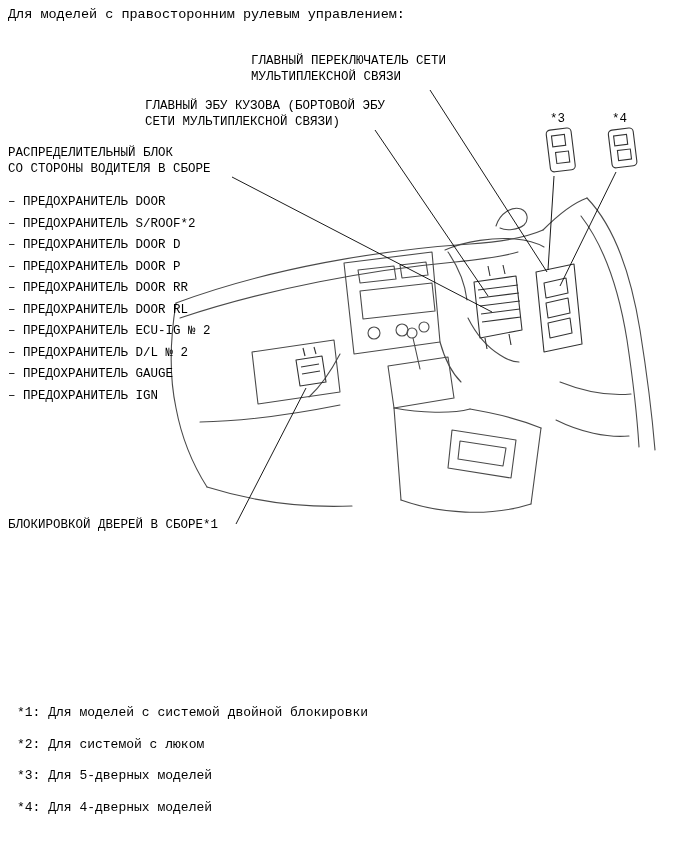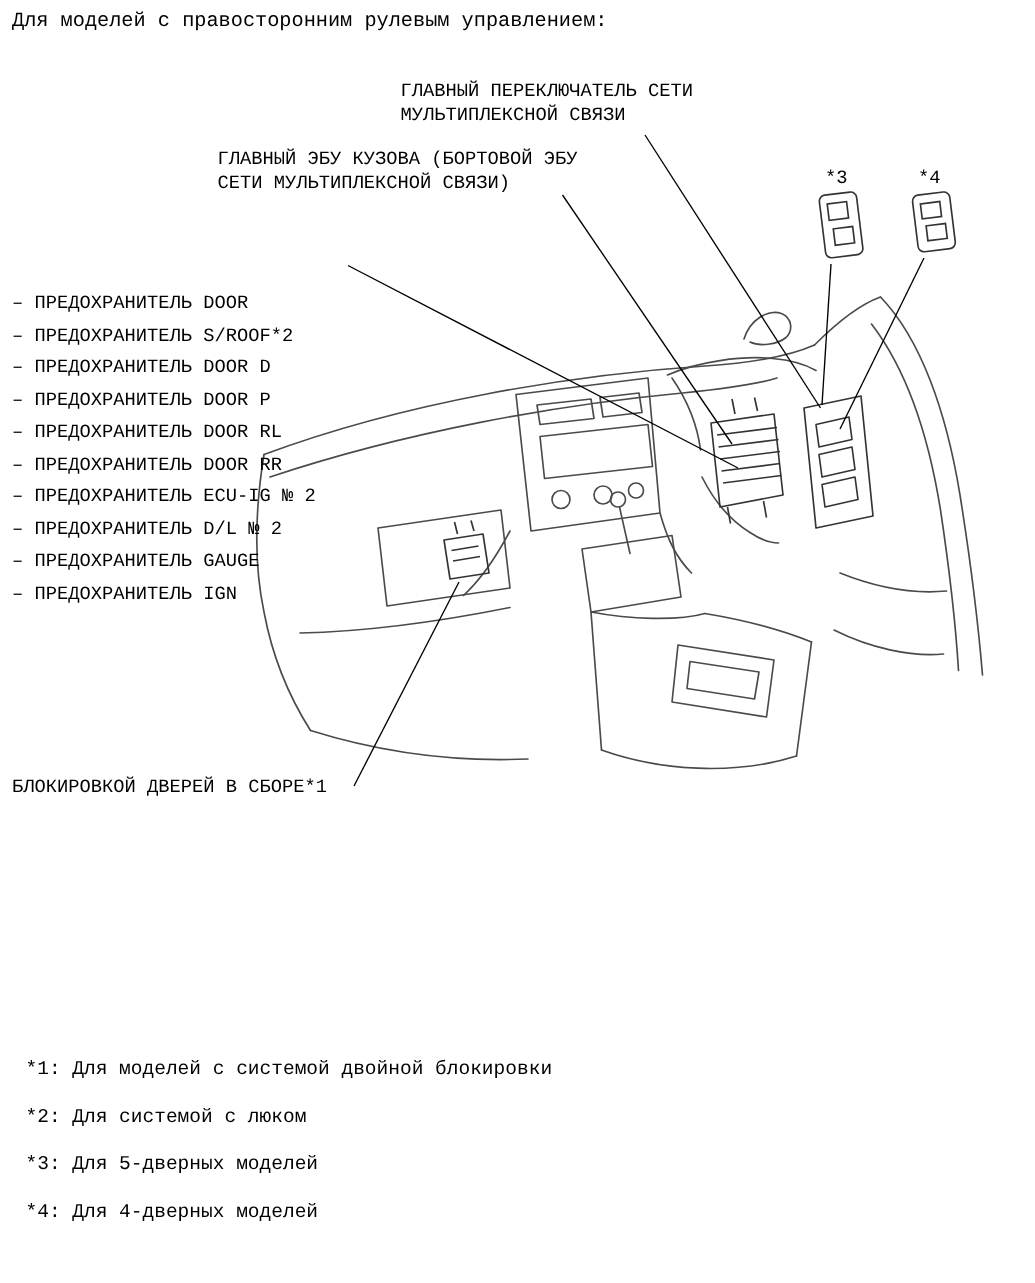--- a/index.html
+++ b/index.html
@@ -17,21 +17,21 @@
     position: absolute;
     left: 8px; top: 7px;
     font-size: 13.5px;
   }
   .callout {
     position: absolute;
     font-size: 12.5px;
     line-height: 15.5px;
     white-space: nowrap;
   }
-  .callout-multiplex { left: 267px; top: 54px; }
+  .callout-multiplex { left: 251px; top: 54px; }
   .callout-ecu      { left: 145px; top: 99px; }
   .callout-junction { left: 8px;  top: 146px; }
   .callout-relay    { left: 8px;  top: 518px; }
   .ref-label {
     position: absolute;
     font-size: 12.5px;
     font-weight: normal;
   }
   .ref-3 { left: 550px; top: 112px; }
   .ref-4 { left: 612px; top: 112px; }
@@ -155,35 +155,39 @@
   <div class="callout callout-multiplex">
     <div>ГЛАВНЫЙ ПЕРЕКЛЮЧАТЕЛЬ СЕТИ</div>
     <div>МУЛЬТИПЛЕКСНОЙ СВЯЗИ</div>
   </div>
 
   <div class="callout callout-ecu">
     <div>ГЛАВНЫЙ ЭБУ КУЗОВА (БОРТОВОЙ ЭБУ</div>
     <div>СЕТИ МУЛЬТИПЛЕКСНОЙ СВЯЗИ)</div>
   </div>
 
+  <div class="callout callout-junction">
+    <div>РАСПРЕДЕЛИТЕЛЬНЫЙ БЛОК</div>
+    <div>СО СТОРОНЫ ВОДИТЕЛЯ В СБОРЕ</div>
+  </div>
 
   <div class="callout callout-relay">
     <div>БЛОКИРОВКОЙ ДВЕРЕЙ В СБОРЕ*1</div>
   </div>
 
   <div class="ref-label ref-3">*3</div>
   <div class="ref-label ref-4">*4</div>
 
   <div class="fuse-list">
     <div>– ПРЕДОХРАНИТЕЛЬ DOOR</div>
     <div>– ПРЕДОХРАНИТЕЛЬ S/ROOF*2</div>
     <div>– ПРЕДОХРАНИТЕЛЬ DOOR D</div>
     <div>– ПРЕДОХРАНИТЕЛЬ DOOR P</div>
+    <div>– ПРЕДОХРАНИТЕЛЬ DOOR RR</div>
     <div>– ПРЕДОХРАНИТЕЛЬ DOOR RL</div>
-    <div>– ПРЕДОХРАНИТЕЛЬ DOOR RR</div>
     <div>– ПРЕДОХРАНИТЕЛЬ ECU-IG № 2</div>
     <div>– ПРЕДОХРАНИТЕЛЬ D/L № 2</div>
     <div>– ПРЕДОХРАНИТЕЛЬ GAUGE</div>
     <div>– ПРЕДОХРАНИТЕЛЬ IGN</div>
   </div>
 
   <div class="footnotes">
     <div>*1: Для моделей с системой двойной блокировки</div>
     <div>*2: Для системой с люком</div>
     <div>*3: Для 5-дверных моделей</div>

